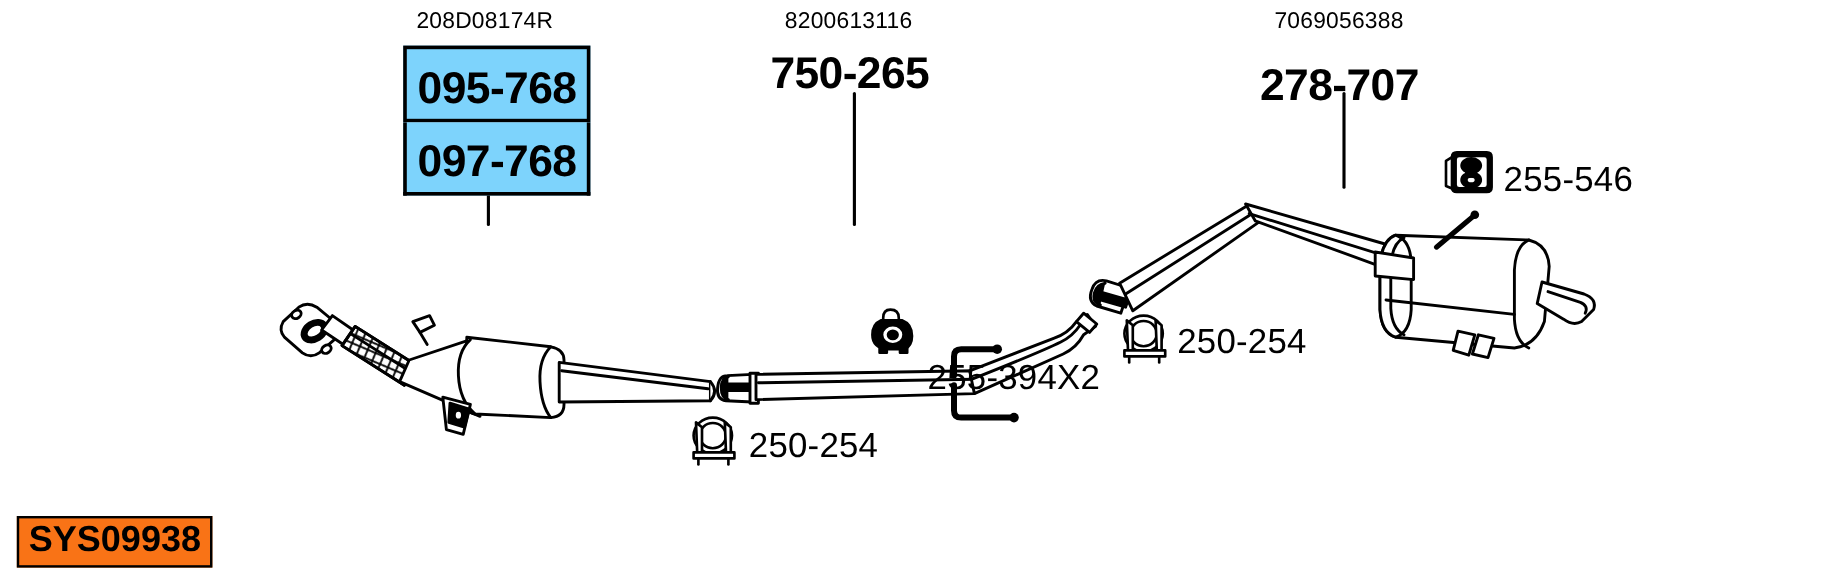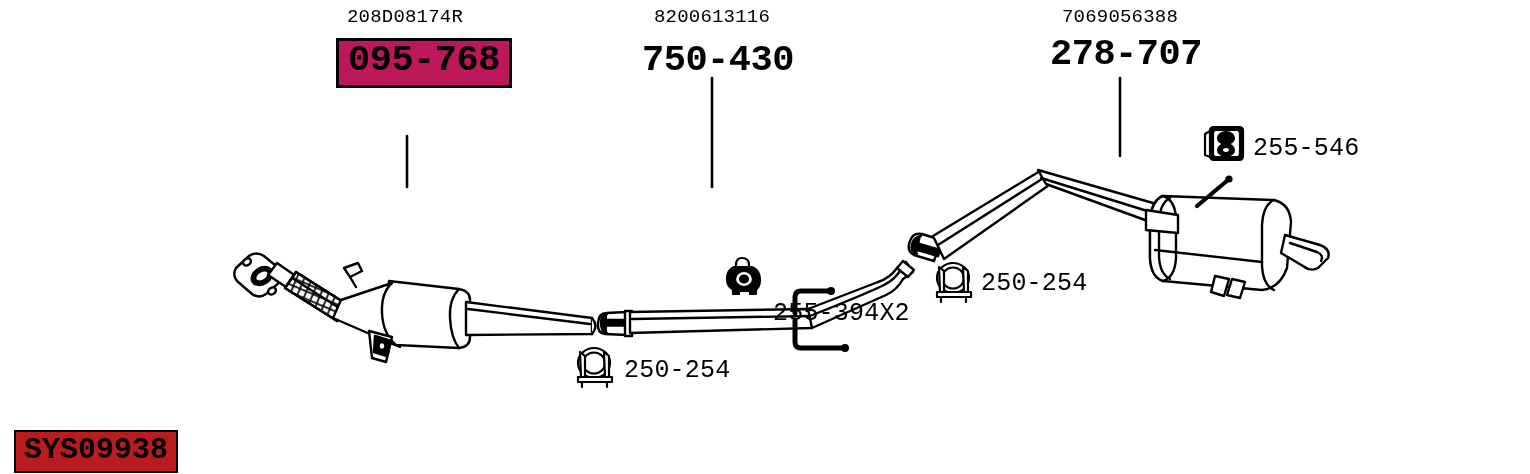--- a/index.html
+++ b/index.html
@@ -4,38 +4,38 @@
 <style>
   html,body{margin:0;padding:0;}
   body{
     width:1530px;height:474px;
     background:#ffffff;
     font-family:"Liberation Sans", sans-serif;
     color:#000000;
     overflow:hidden;
     position:relative;
   }
-  #diagram-root{position:absolute;inset:0;font-family:Liberation Mono, monospace;}
+  #diagram-root{position:absolute;inset:0;}
   svg#scene{position:absolute;left:0;top:0;width:1530px;height:474px;}
 
   .lbl{position:absolute;white-space:nowrap;line-height:1;}
   .oem{font-size:19px;letter-spacing:0.2px;}
   .ref{font-size:37px;font-weight:bold;letter-spacing:-0.5px;}
   .ref-box{
     border:3px solid #000;
-    padding:0 9px 5px 9px;
-    background:#be185d;
+    padding:14px 9px 5px 9px;
+    background:#7dd3fc;
     font-size:37px;font-weight:bold;letter-spacing:-0.5px;
     line-height:1.05;
   }
-  .hw{font-size:25px;letter-spacing:0.2px;}
+  .hw{font-size:29px;letter-spacing:0.2px;}
   .syscode{
     position:absolute;
     border:2px solid #000;
-    background:#b91c1c;
+    background:#f97316;
     padding:3px 8px 6px 8px;
     font-size:30px;font-weight:bold;letter-spacing:0px;
     line-height:1;
   }
 </style>
 </head>
 <body>
 
 <div id="diagram-root">
 
@@ -184,27 +184,28 @@
         <rect x="1222" y="140" width="8" height="7" fill="#000"></rect>
         <path d="M1210,131 L1205,134 L1205,155 L1210,157 Z" fill="#fff"></path>
       </g>
 
     </g>
   </svg>
 
   <div class="lbl oem" style="left:347px;top:8px;">208D08174R</div>
   <div class="lbl" style="left:336px;top:38px;">
     <div class="ref-box">095-768</div>
+    <div class="ref-box" style="border-top:none;">097-768</div>
   </div>
 
   <div class="lbl oem" style="left:654px;top:8px;text-align:right;">8200613116</div>
-  <div class="lbl ref" style="left:642px;top:42px;">750-430</div>
+  <div class="lbl ref" style="left:642px;top:42px;">750-265</div>
 
   <div class="lbl oem" style="left:1062px;top:8px;">7069056388</div>
-  <div class="lbl ref" style="left:1050px;top:36px;text-align:right;">278-707</div>
+  <div class="lbl ref" style="left:1050px;top:52px;text-align:right;">278-707</div>
 
   <div class="lbl hw" style="left:624px;top:358px;">250-254</div>
 
   <div class="lbl hw" style="left:773px;top:257px;margin-top:44px;">255-394X2</div>
 
   <div class="lbl hw" style="left:981px;top:271px;">250-254</div>
 
   <div class="lbl hw" style="left:1253px;top:136px;">255-546</div>
 
   <div class="syscode" style="left:14px;top:430px;">SYS09938</div>

